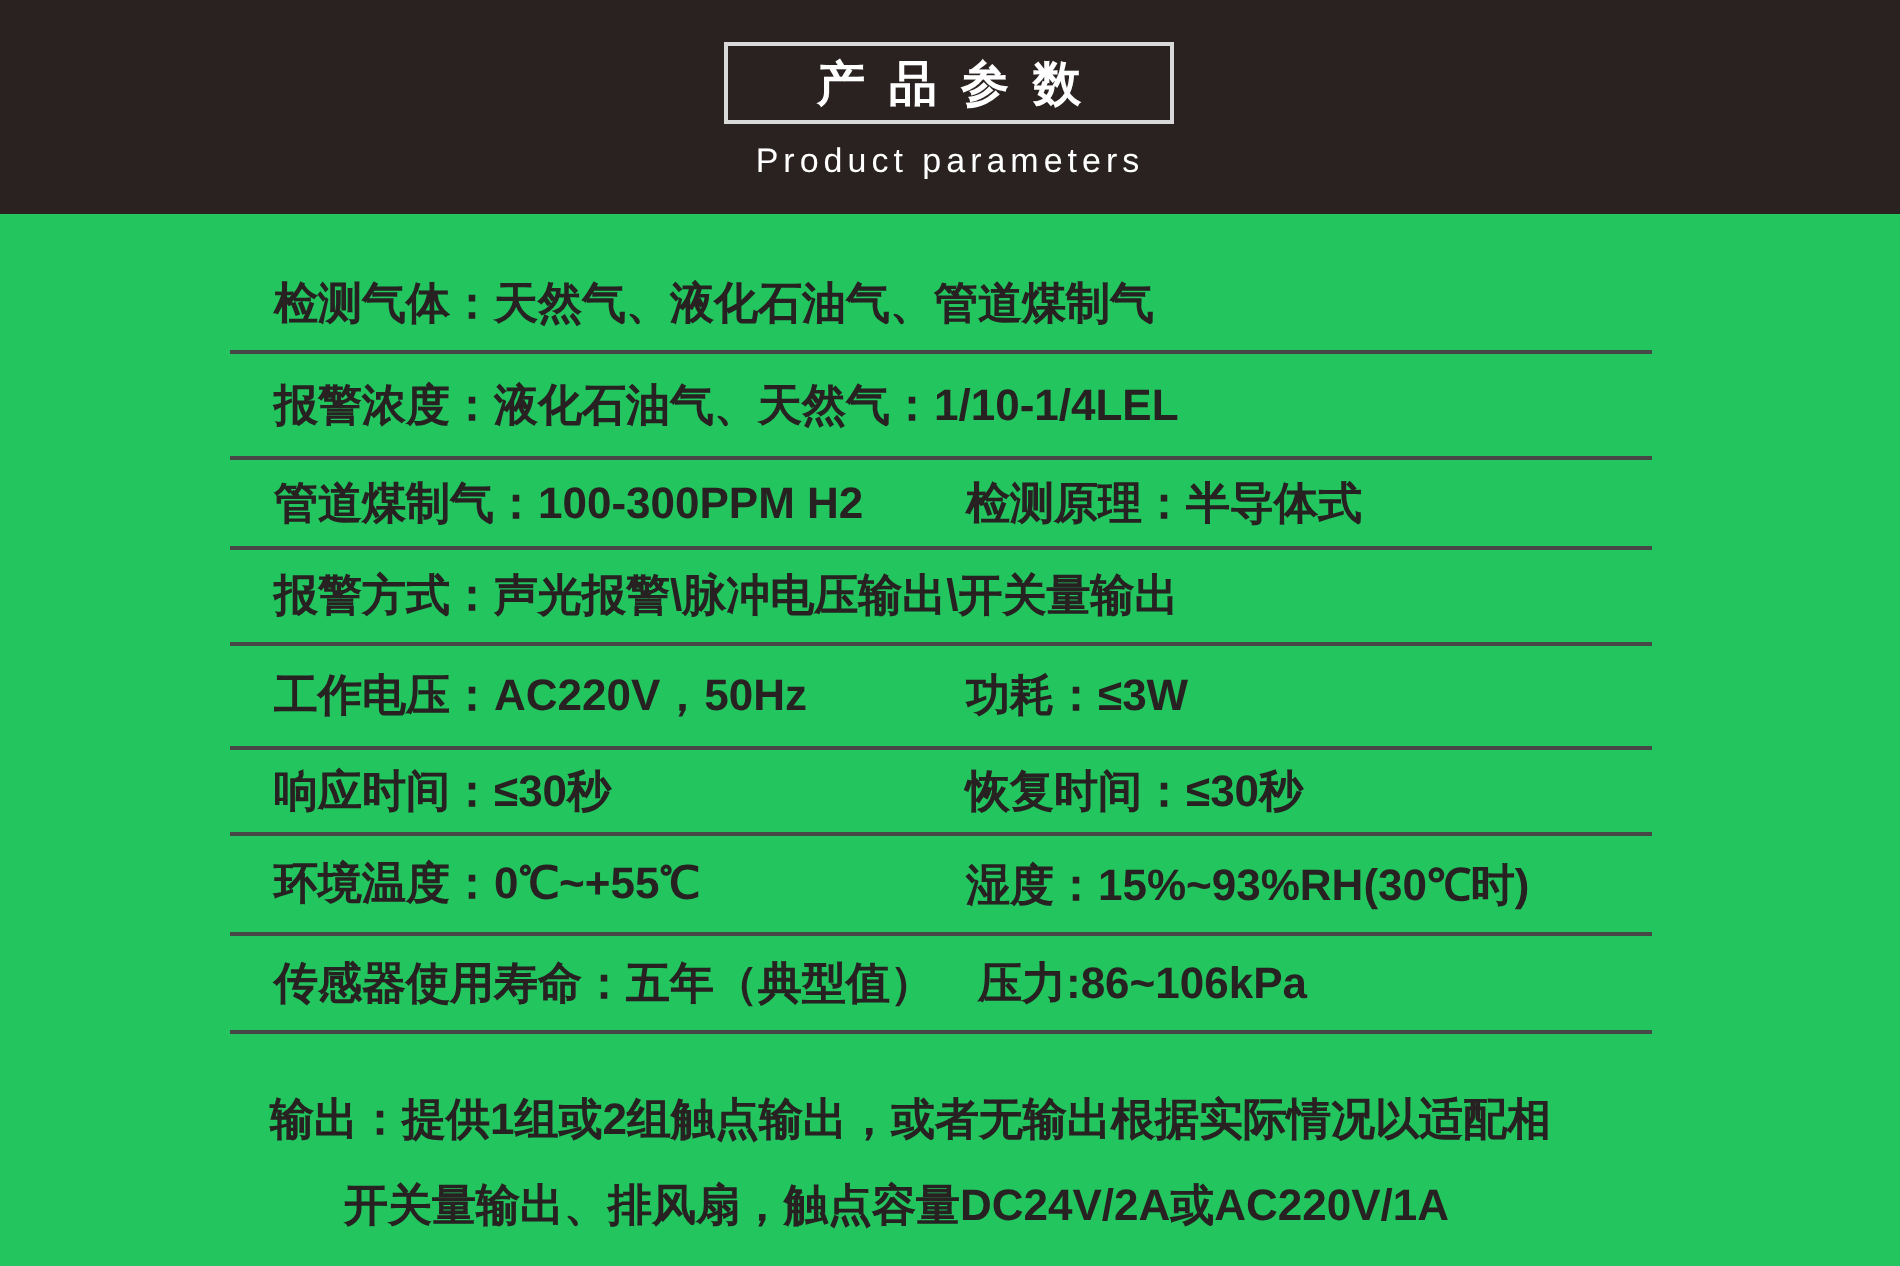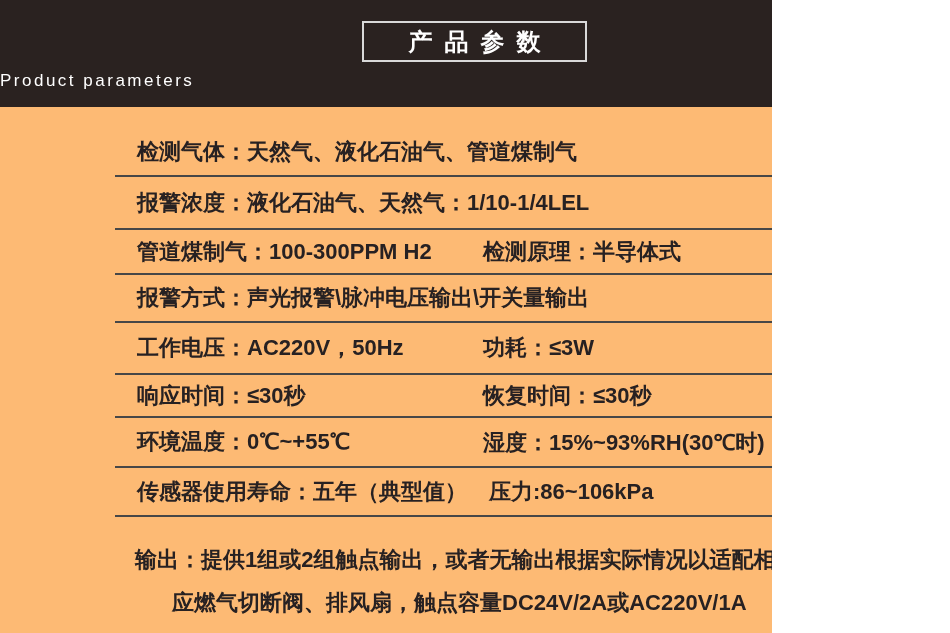--- a/index.html
+++ b/index.html
@@ -3,23 +3,23 @@
 <meta charset="utf-8">
 <style>
   html, body {
     margin: 0;
     padding: 0;
     background: #ffffff;
     font-family: "Liberation Sans", sans-serif;
   }
   .page {
     position: relative;
-    width: 772px;
+    width: 950px;
     height: 633px;
-    background: #fdba74;
+    background: #22c55e;
     overflow: hidden;
   }
   
   .band {
     position: absolute;
     left: 0; top: 0;
     width: 950px;
     height: 107px;
     background: #2a2220;
   }
@@ -41,21 +41,21 @@
     font-weight: 700;
     letter-spacing: 12px;
     margin-right: -12px; 
     white-space: nowrap;
   }
   .subtitle-text {
     position: absolute;
     left: 0;
     top: 71px;
     width: 100%;
-    text-align: left;
+    text-align: center;
     color: #ffffff;
     font-size: 17px;
     font-weight: 400;
     letter-spacing: 2.5px;
     white-space: nowrap;
   }
   
   .specs {
     position: absolute;
     left: 115px;
@@ -143,17 +143,17 @@
       <span class="c2">湿度：15%~93%RH(30℃时)</span>
     </div>
 
     <div class="row" style="height: 49px; border-bottom-color: rgb(71, 71, 71);">
       <span class="c1">传感器使用寿命：五年（典型值）</span>
       <span class="c2-inline">压力:86~106kPa</span>
     </div>
 
     <div class="row row-output">
       <div class="out-line out-line1">输出：提供1组或2组触点输出，或者无输出根据实际情况以适配相</div>
-      <div class="out-line out-line2">应燃气切断阀、排风扇，触点容量DC24V/2A或AC220V/1A</div>
+      <div class="out-line out-line2">开关量输出、排风扇，触点容量DC24V/2A或AC220V/1A</div>
     </div>
 
   </main>
 </div>
 
 </body></html>

